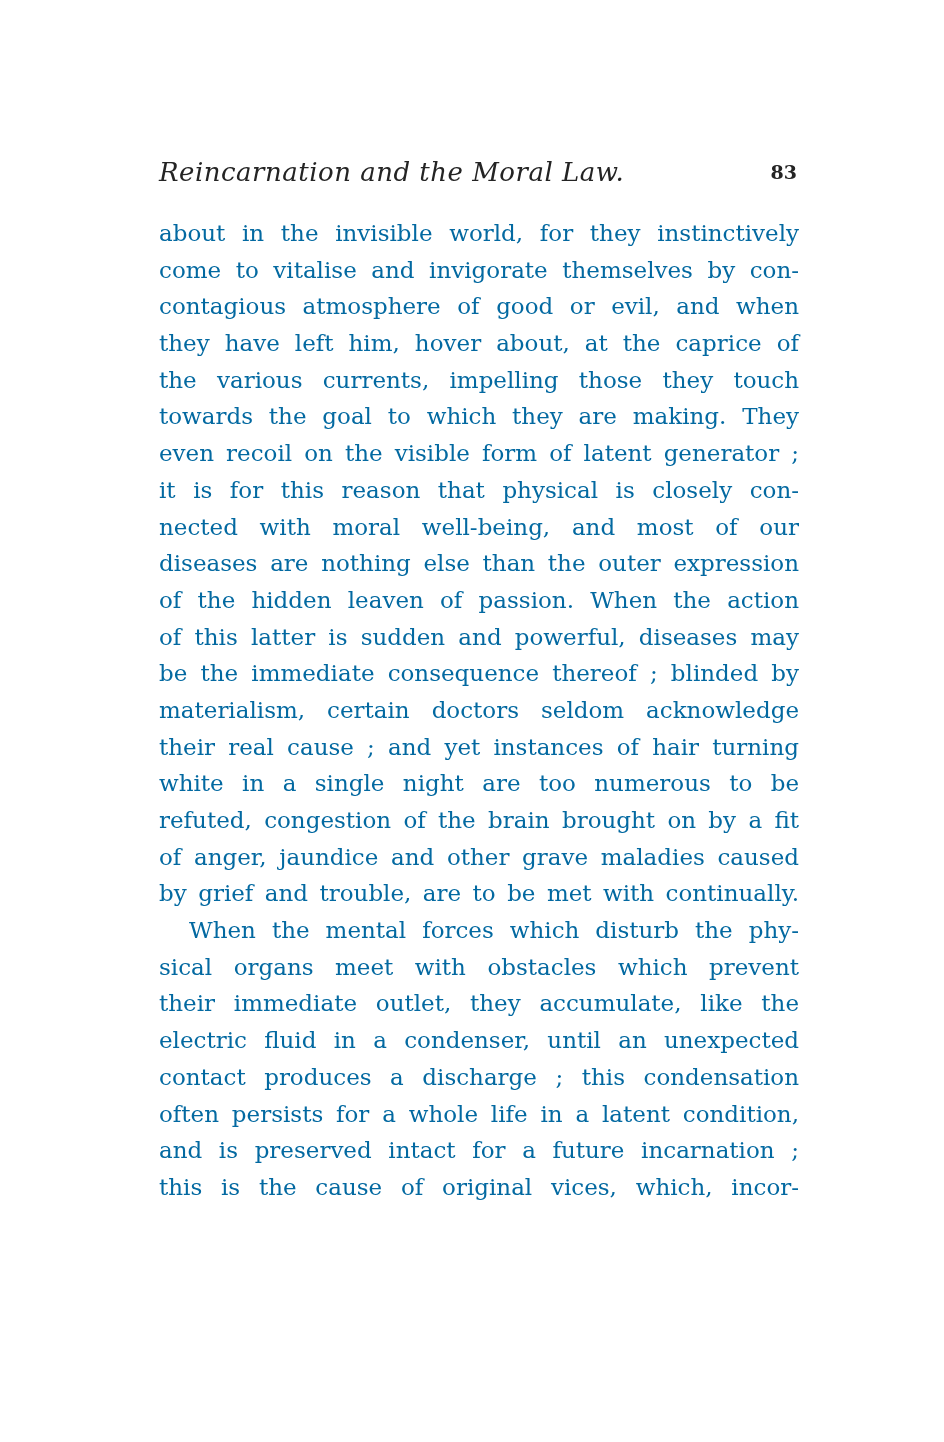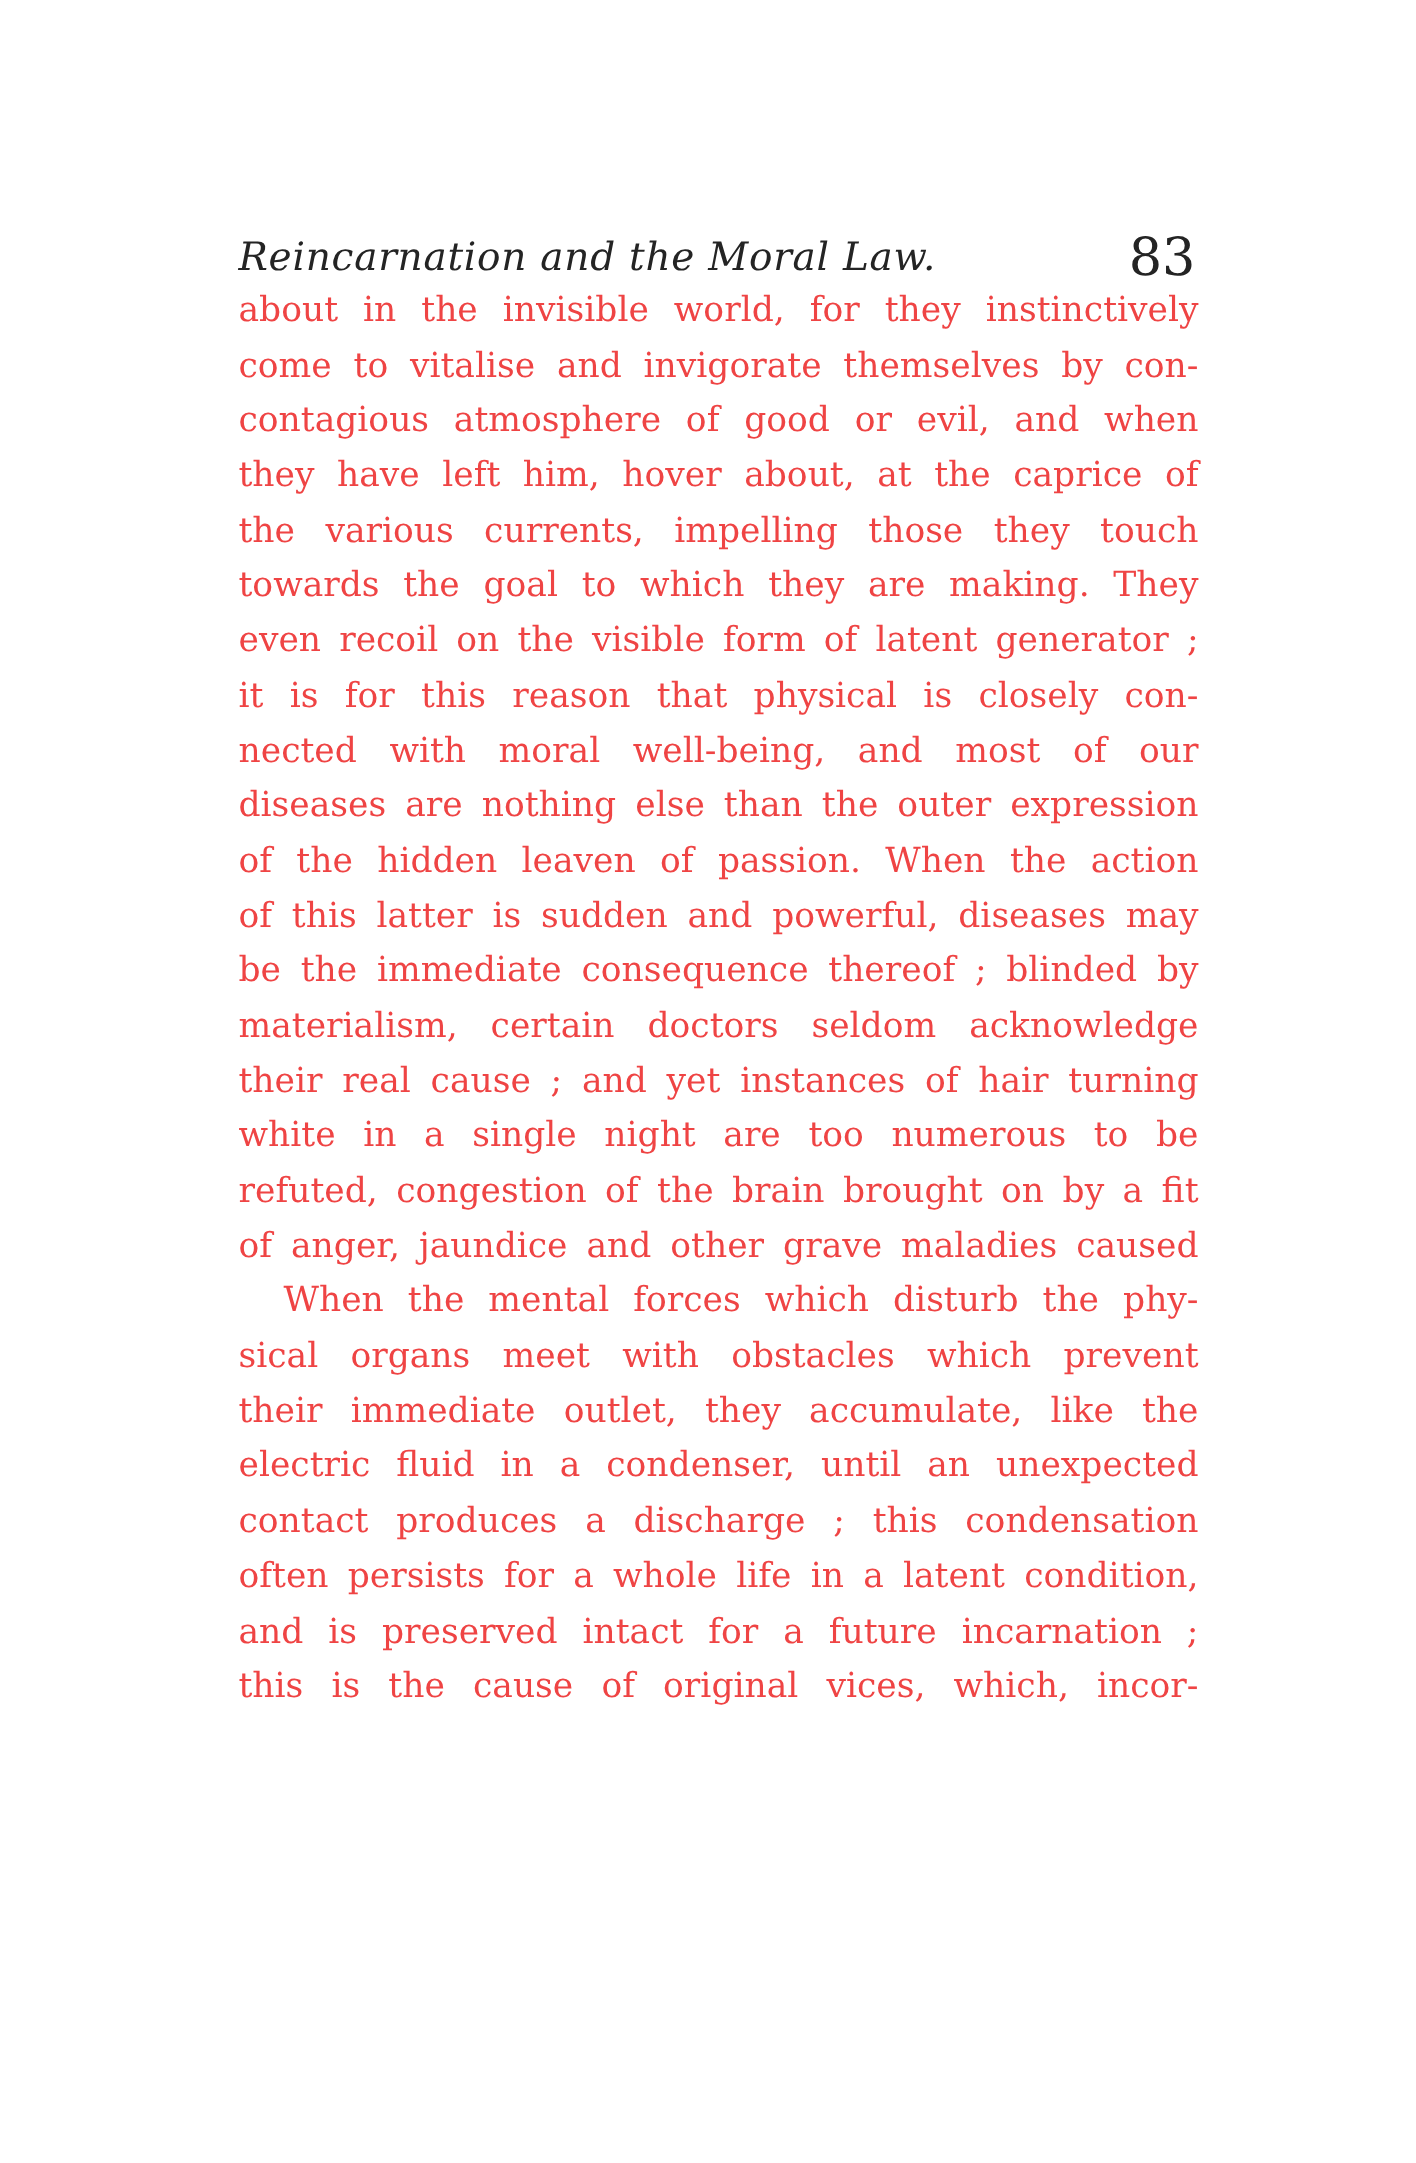--- a/index.html
+++ b/index.html
@@ -31,25 +31,27 @@
     text-align: left;
     letter-spacing: 0.5px;
     color: #242424;
   }
   .running-header .pagenum {
     position: absolute;
     right: 2px;
     top: 0;
     font-style: normal;
     letter-spacing: 0;
-    font-size: 35px;
+    font-size: 19px;
+    font-weight: bold;
   }
   .body-text {
+    margin-top: 26px;
     font-size: 23px;
-    color: #ef4444;
+    color: #0369a1;
   }
   .line {
     height: 36.7px;
     line-height: 36.7px;
     text-align: justify;
     text-align-last: justify;
     -moz-text-align-last: justify;
     white-space: nowrap;
     overflow: visible;
   }
@@ -80,20 +82,21 @@
       <div class="line">nected with moral well-being, and most of our</div>
       <div class="line">diseases are nothing else than the outer expression</div>
       <div class="line">of the hidden leaven of passion. When the action</div>
       <div class="line">of this latter is sudden and powerful, diseases may</div>
       <div class="line">be the immediate consequence thereof ; blinded by</div>
       <div class="line">materialism, certain doctors seldom acknowledge</div>
       <div class="line">their real cause ; and yet instances of hair turning</div>
       <div class="line">white in a single night are too numerous to be</div>
       <div class="line">refuted, congestion of the brain brought on by a fit</div>
       <div class="line">of anger, jaundice and other grave maladies caused</div>
+      <div class="line">by grief and trouble, are to be met with continually.</div>
       <div class="line indent">When the mental forces which disturb the phy-</div>
       <div class="line">sical organs meet with obstacles which prevent</div>
       <div class="line">their immediate outlet, they accumulate, like the</div>
       <div class="line">electric fluid in a condenser, until an unexpected</div>
       <div class="line">contact produces a discharge ; this condensation</div>
       <div class="line">often persists for a whole life in a latent condition,</div>
       <div class="line">and is preserved intact for a future incarnation ;</div>
       <div class="line">this is the cause of original vices, which, incor-</div>
     </div>
 

